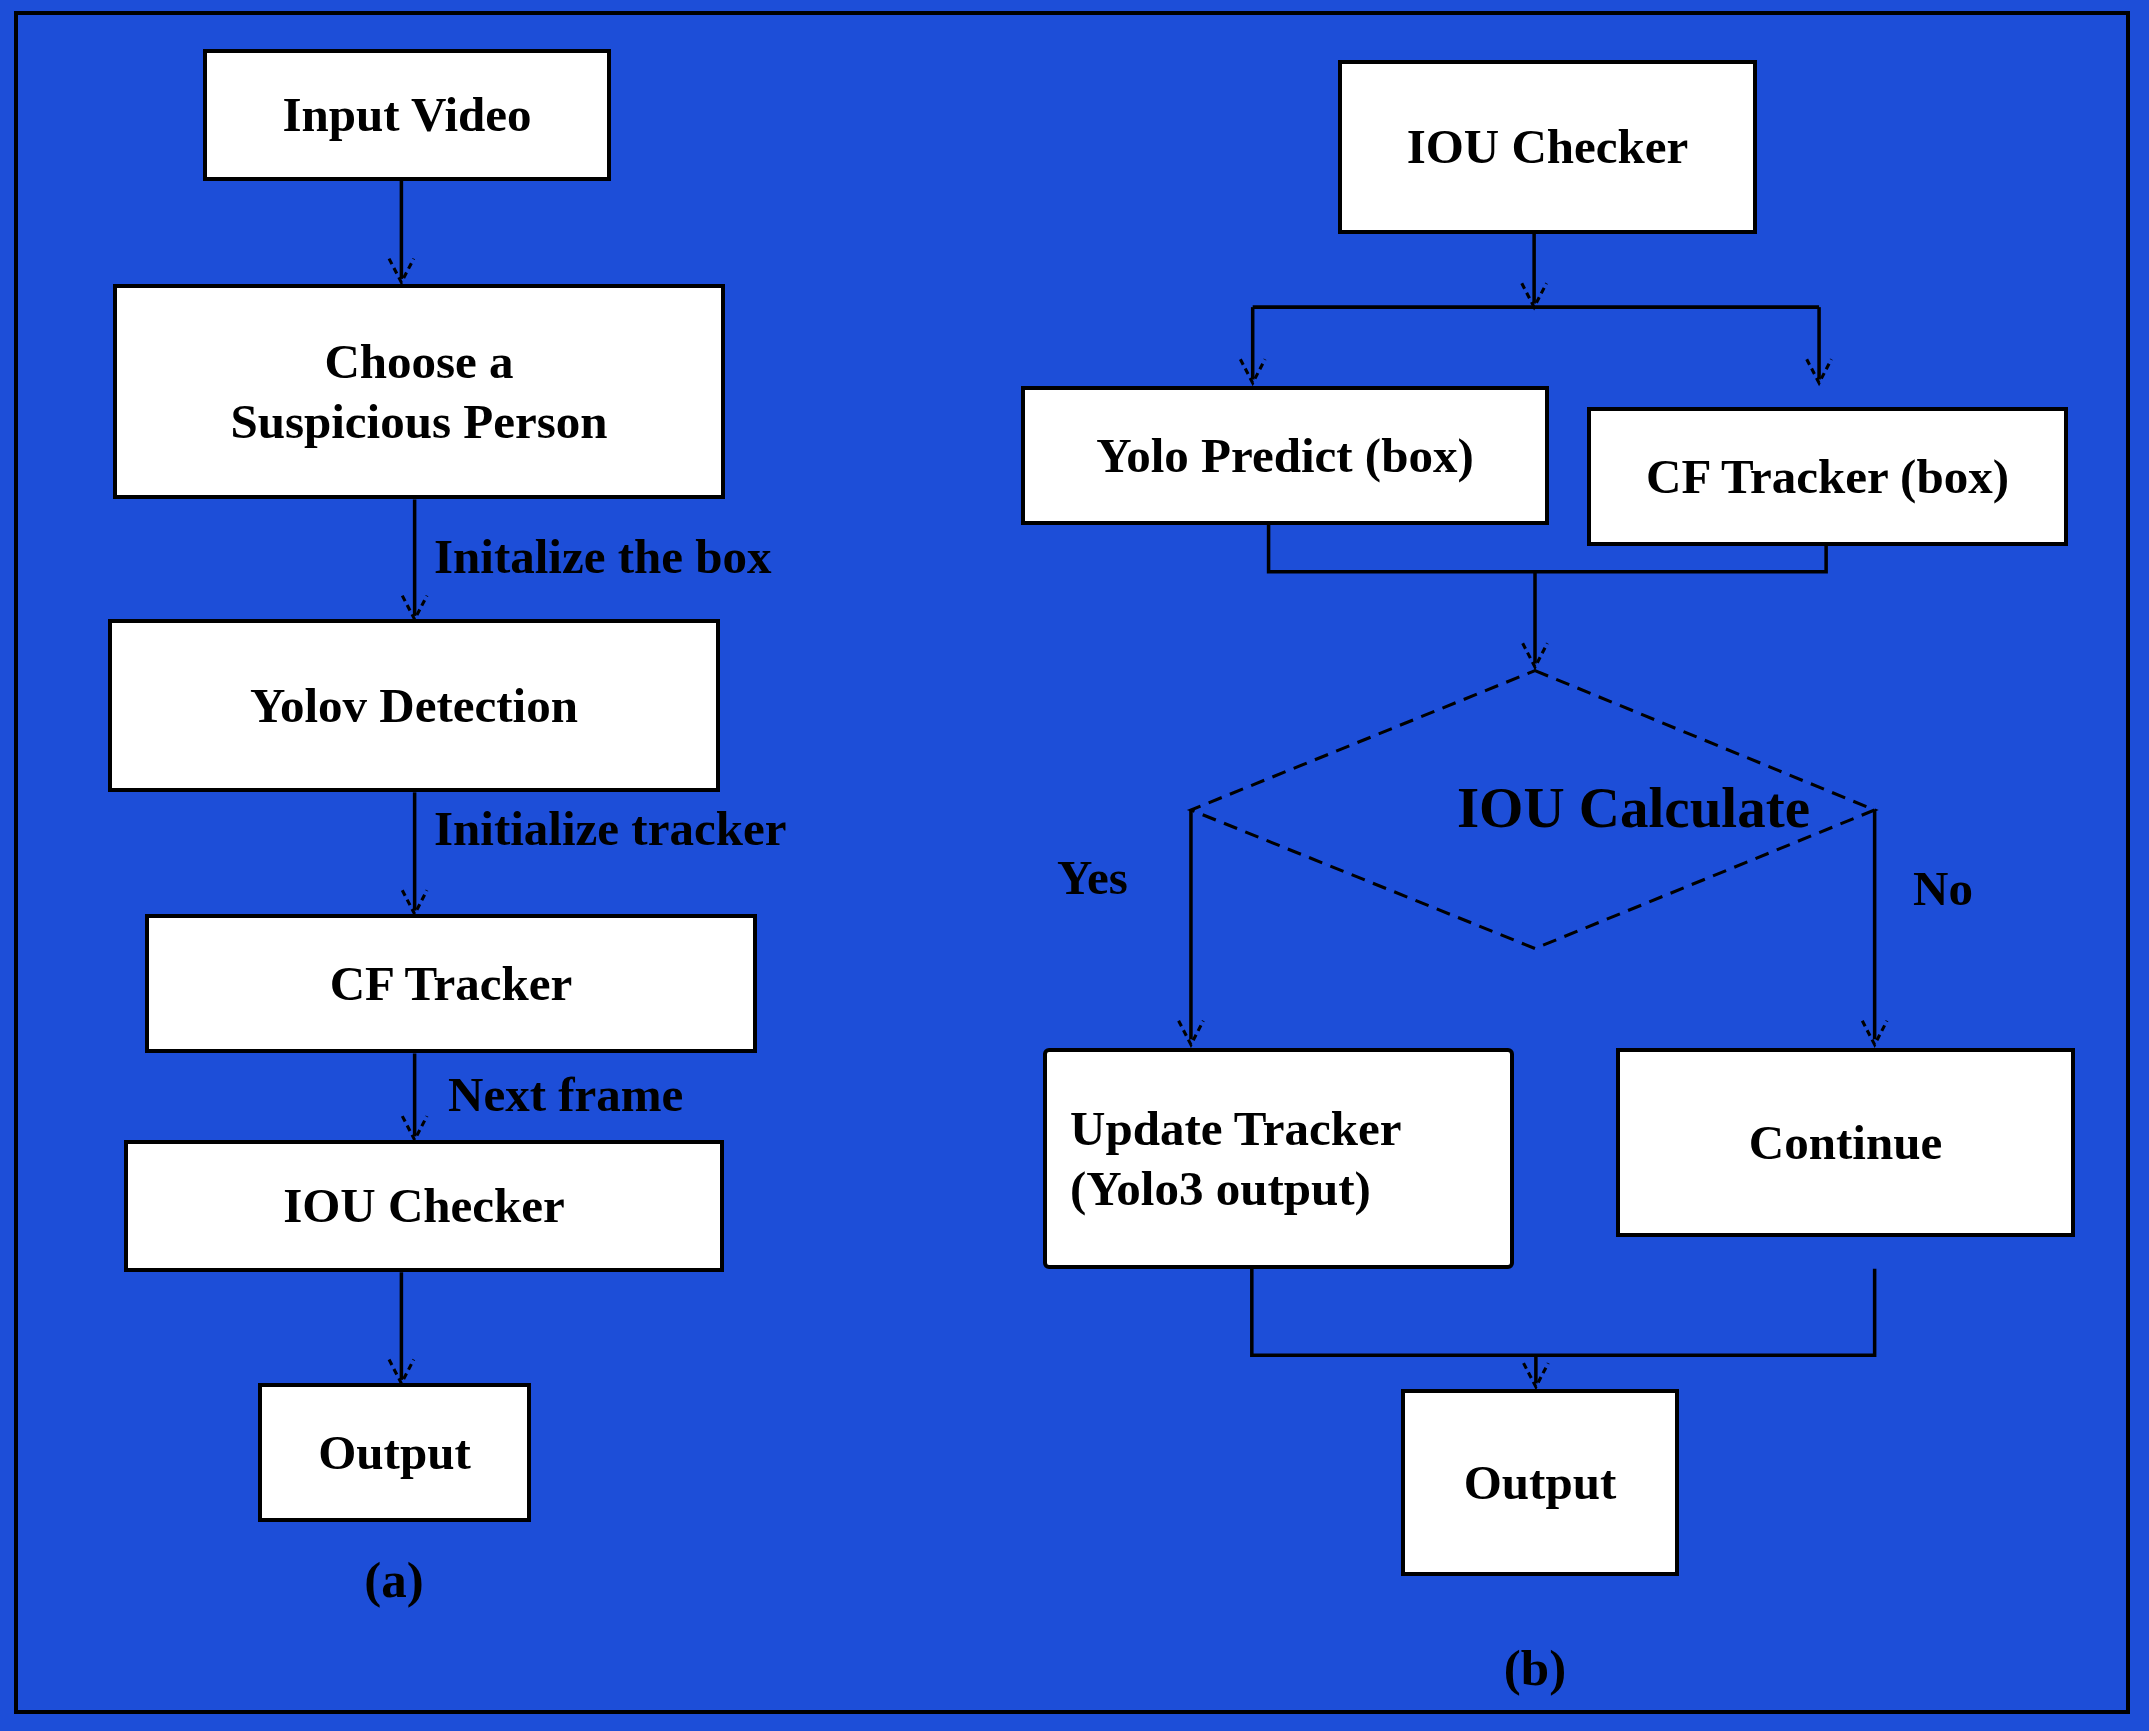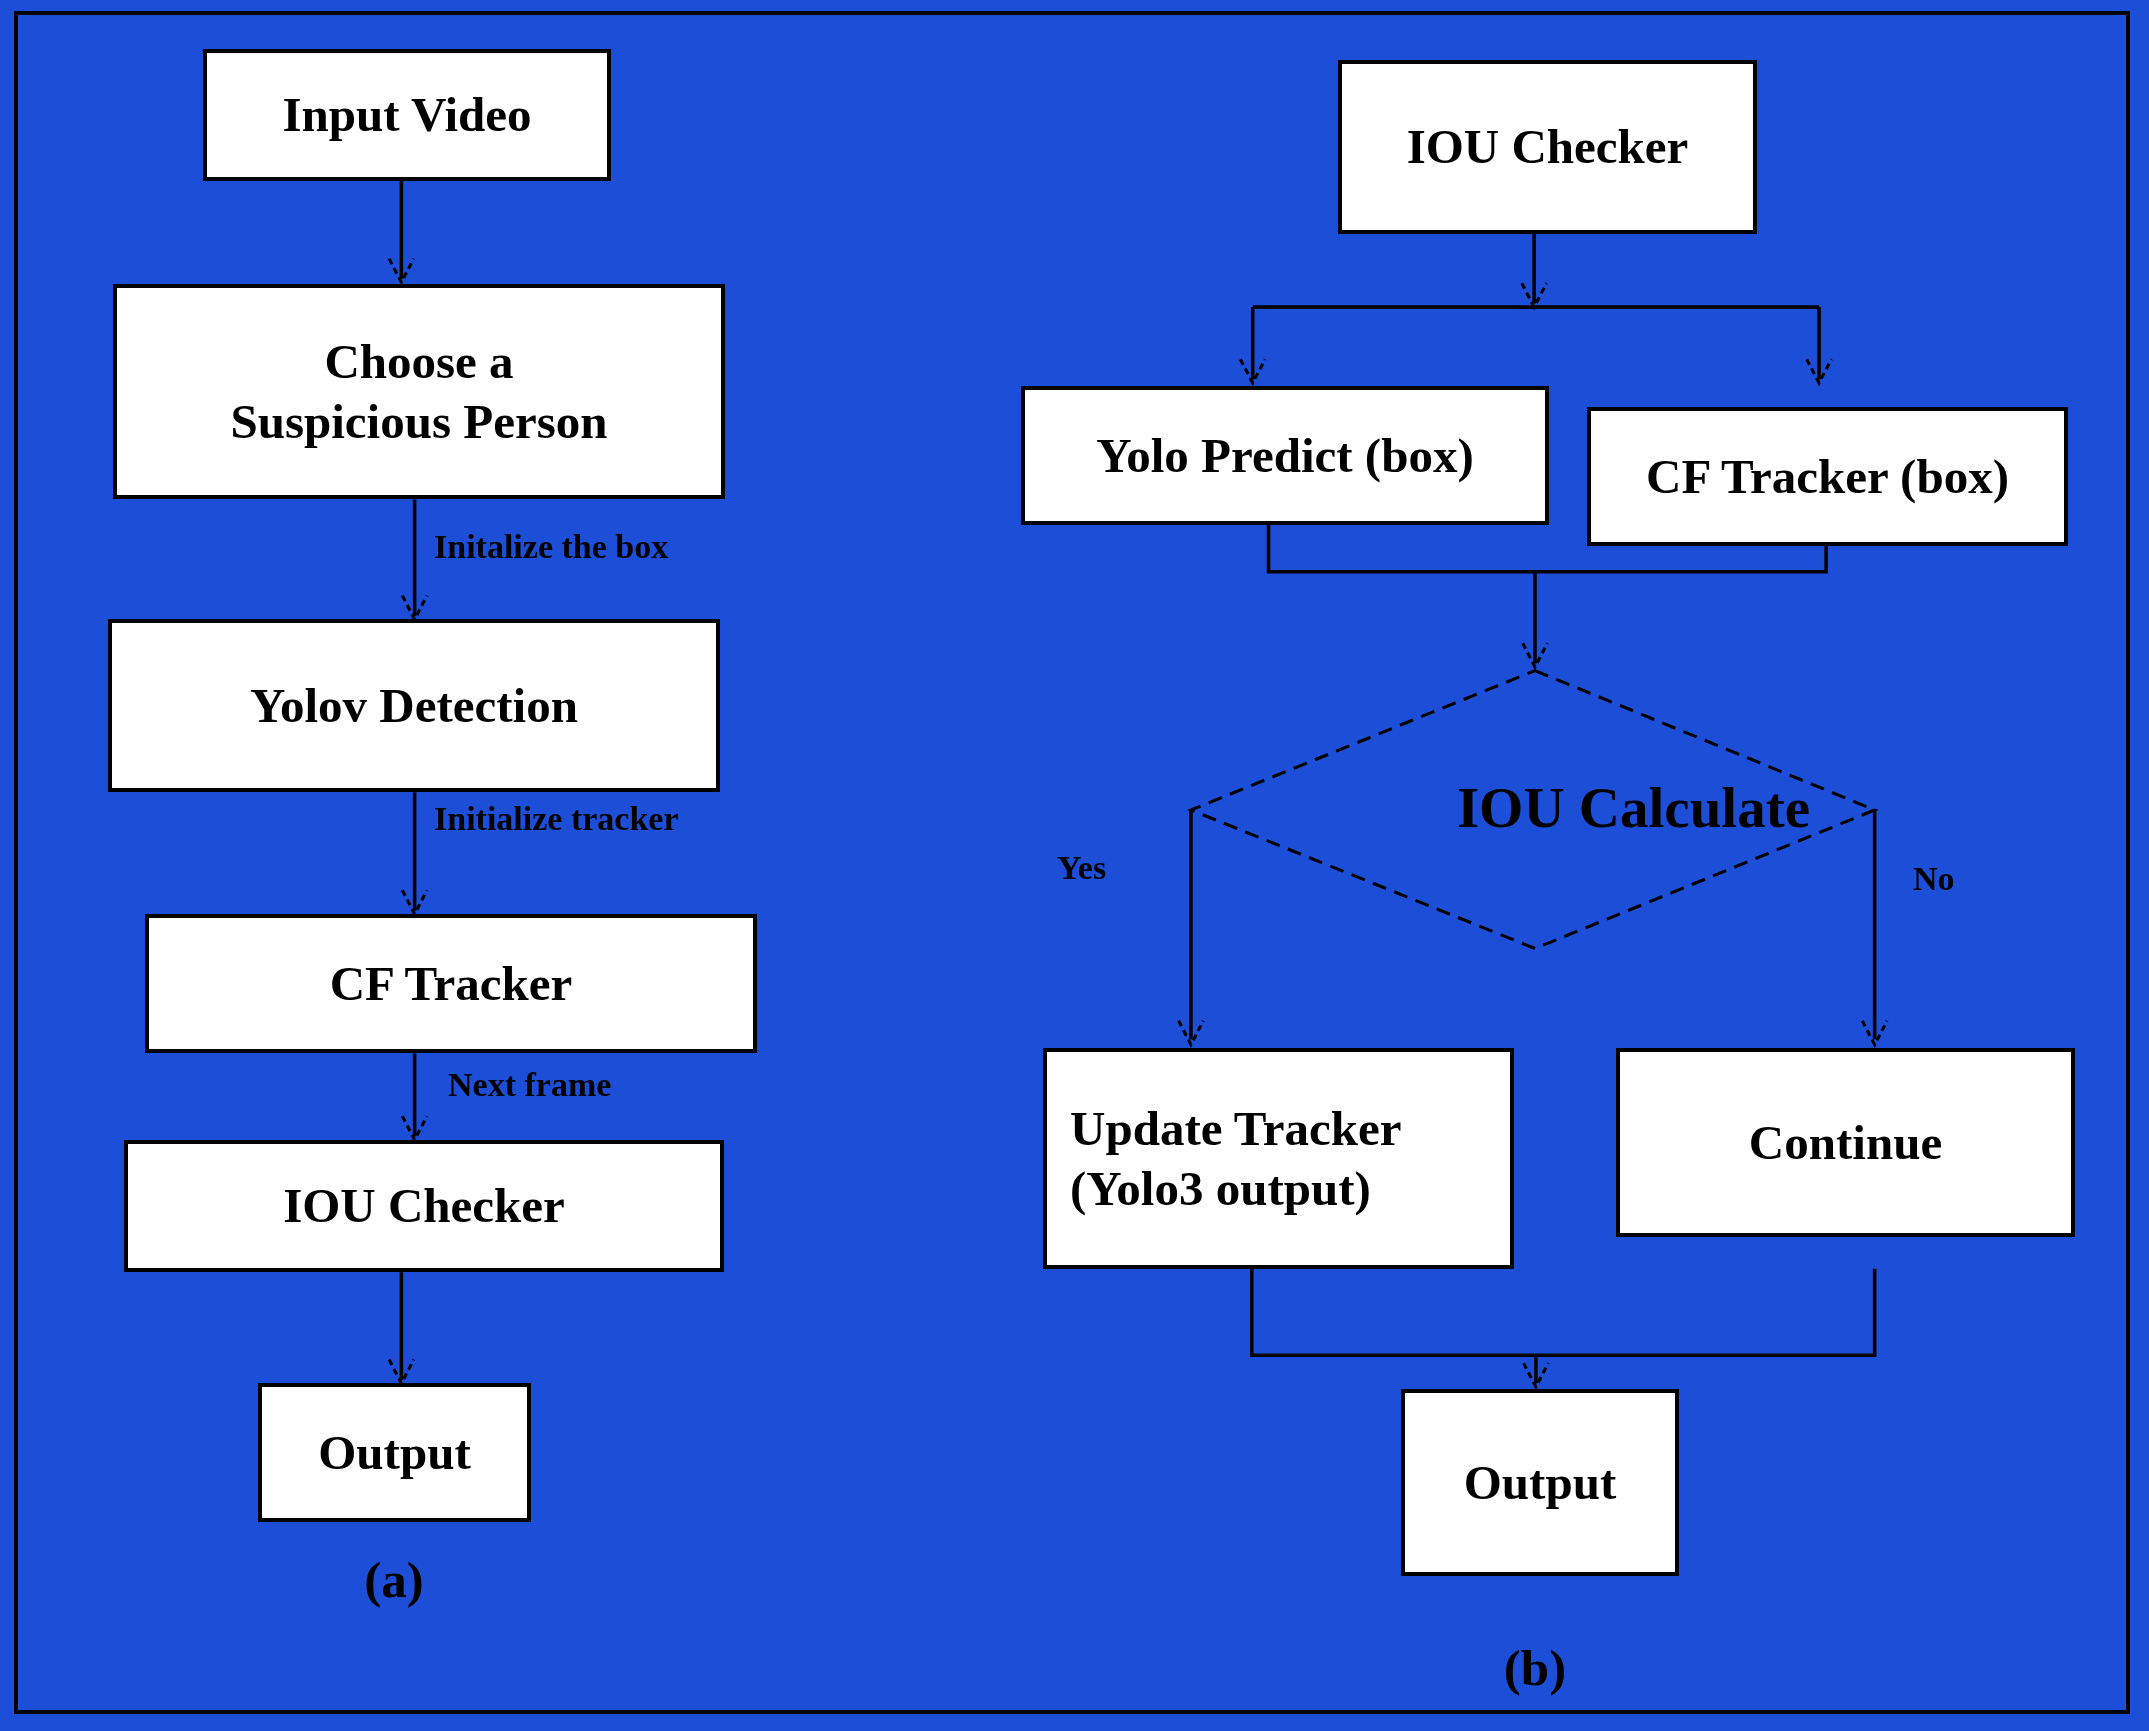--- a/index.html
+++ b/index.html
@@ -17,21 +17,21 @@
   .wires{position:absolute;left:0;top:0;}
   .node{
     position:absolute;box-sizing:border-box;
     border:4.4px solid #000;background:#fff;
     display:flex;flex-direction:column;align-items:center;justify-content:center;
     font-size:49px;font-weight:bold;text-align:center;line-height:1.22;
     white-space:nowrap;
   }
   .node.left-text{align-items:flex-start;padding-left:23px;text-align:left;}
   .edge-label{
-    position:absolute;font-size:34px;font-weight:bold;white-space:nowrap;
+    position:absolute;font-size:49px;font-weight:bold;white-space:nowrap;
   }
   .diamond-label{
     position:absolute;font-size:57px;font-weight:bold;text-align:right;white-space:nowrap;
   }
   .caption{
     position:absolute;width:176px;text-align:center;
     font-size:51px;font-weight:bold;
   }
 </style>
 </head>
@@ -122,21 +122,21 @@
 
   <div class="node" style="left:1587px;top:407px;width:481px;height:139px;">
     <span>CF Tracker (box)</span>
   </div>
 
   <div class="diamond-label" style="left:1281px;top:775px;width:529px;">IOU Calculate</div>
 
   <div class="edge-label" style="left:1057px;top:849px;">Yes</div>
   <div class="edge-label" style="left:1913px;top:860px;">No</div>
 
-  <div class="node left-text" style="left:1043px;top:1048px;width:471px;height:221px;">
+  <div class="node left-text" style="left:1043px;top:1048px;width:471px;height:221px;border-radius:6px;">
     <span>Update Tracker</span>
     <span>(Yolo3 output)</span>
   </div>
 
   <div class="node" style="left:1616px;top:1048px;width:459px;height:189px;">
     <span>Continue</span>
   </div>
 
   <div class="node" style="left:1401px;top:1389px;width:278px;height:187px;">
     <span>Output</span>

